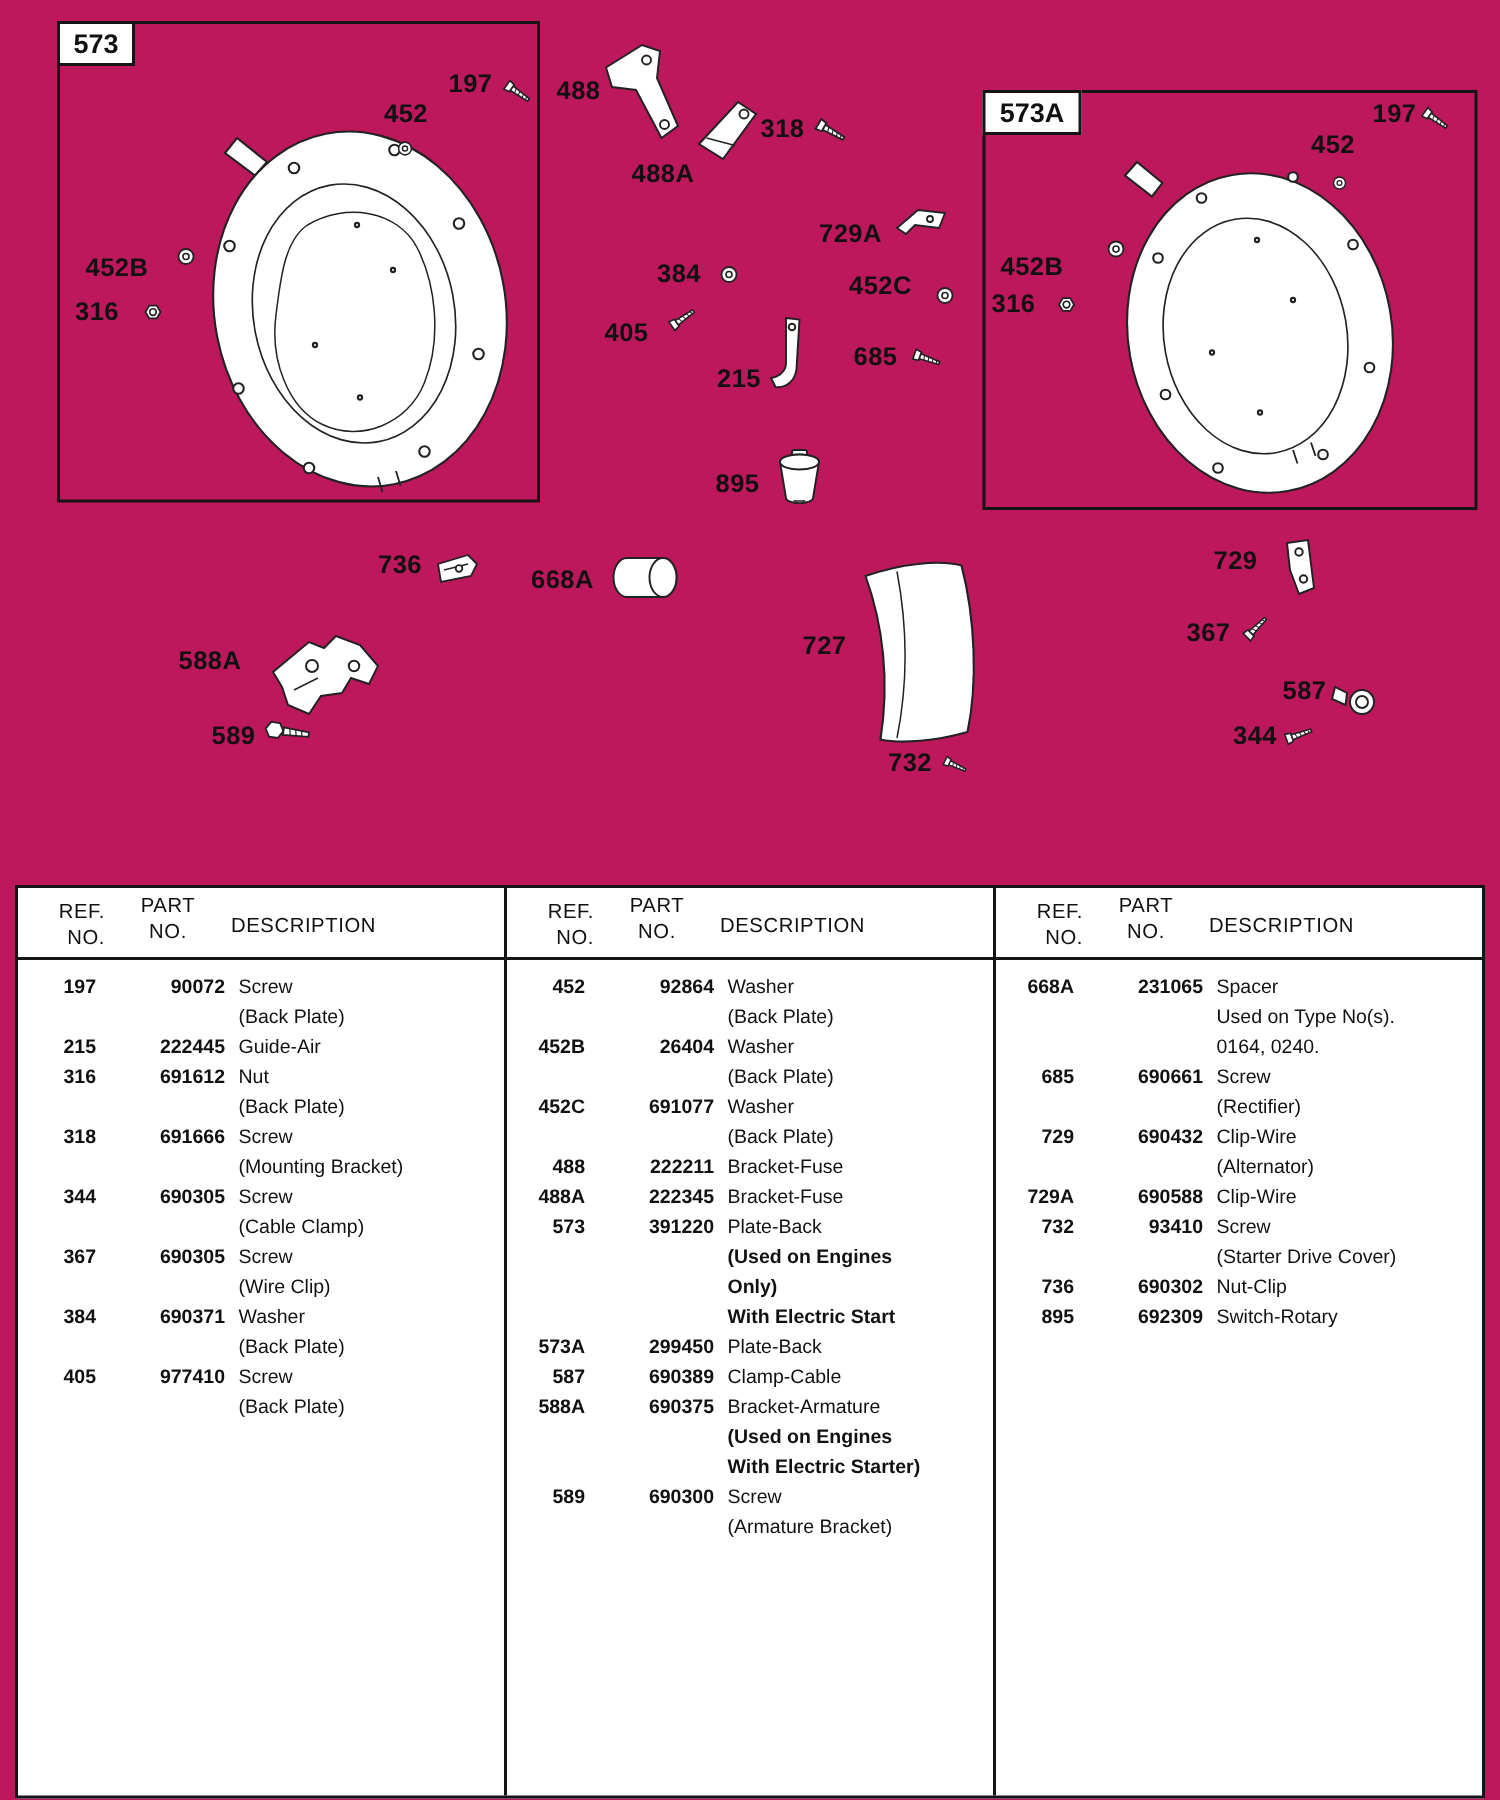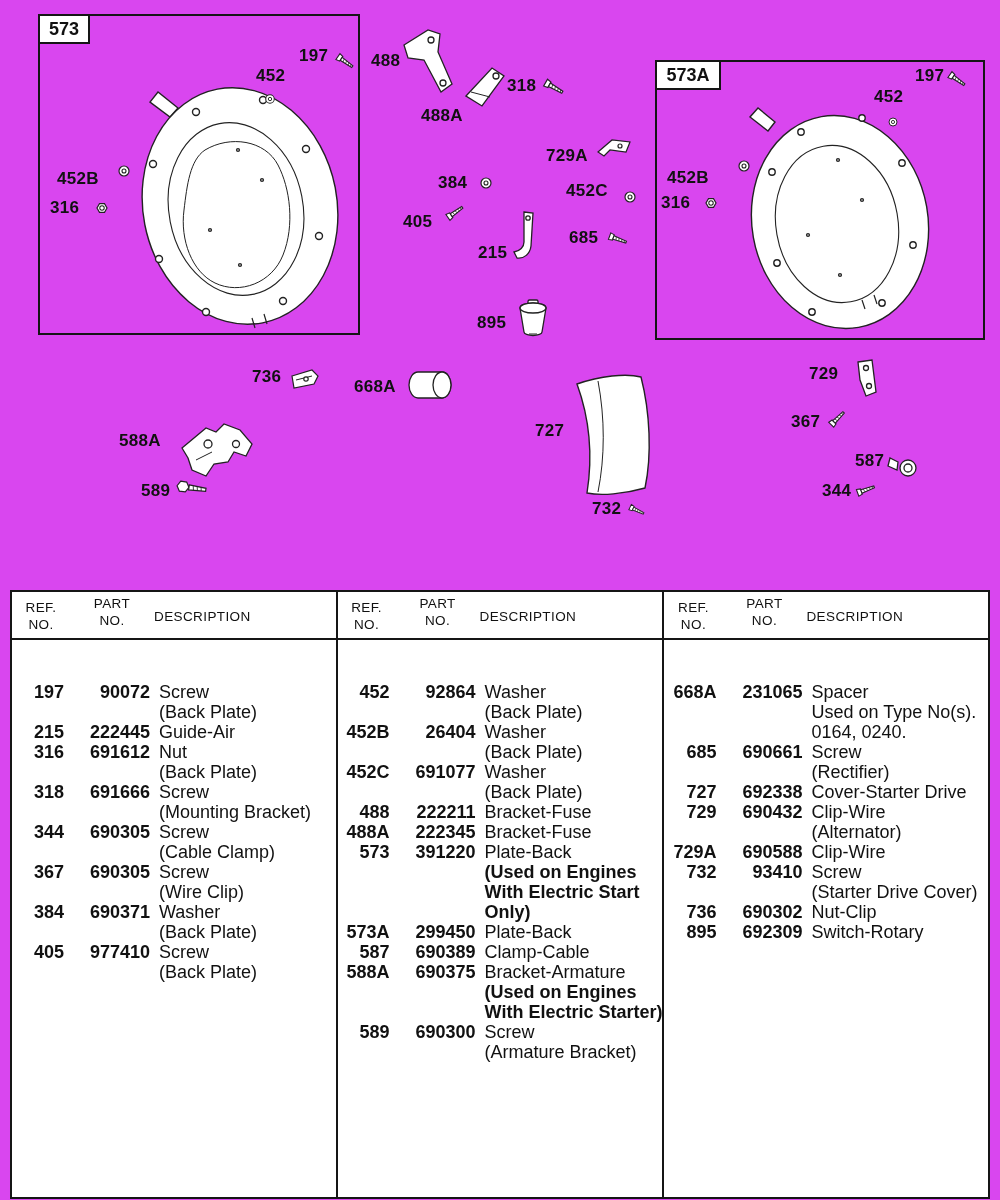--- a/index.html
+++ b/index.html
@@ -1,18 +1,18 @@
 <!DOCTYPE html>
 <html><head>
 <meta charset="utf-8">
 <style>
   * { margin:0; padding:0; box-sizing:border-box; }
   html,body { width:1000px; height:1200px; background:#ffffff;
     font-family:"Liberation Sans","DejaVu Sans",sans-serif; color:#111; }
-  .page { position:relative; width:1000px; height:1200px; overflow:hidden; background:#d946ef; }
+  .page { position:relative; width:1000px; height:1200px; overflow:hidden; background:#be185d; }
 
   
   .diagram { position:absolute; left:0; top:0; width:1000px; height:575px; }
   .dbox { position:absolute; border:2px solid #151515; }
   .dbox-573  { left:38px;  top:14px; width:322px; height:321px; }
   .dbox-573A { left:655px; top:60px; width:330px; height:280px; }
   .dtag { position:absolute; border:2px solid #151515; background:#fff; font-weight:bold;
           font-size:18px; display:flex; align-items:center; justify-content:center; }
   .dtag-573  { left:38px;  top:14px; width:52px; height:30px; }
   .dtag-573A { left:655px; top:60px; width:66px; height:30px; }
@@ -20,24 +20,24 @@
   .callout { position:absolute; font-weight:bold; font-size:17px; letter-spacing:.3px; white-space:nowrap; }
 
   
   .ptable { position:absolute; left:10px; top:590px; width:980px; height:609px;
             border:2px solid #151515; display:flex; background:#fff; }
   .hline { position:absolute; left:0; top:46px; width:100%; height:2px; background:#151515; }
   .tcol { flex:1; position:relative; padding-top:56px; }
   .tcol + .tcol { border-left:2px solid #151515; }
   .thead { position:absolute; top:0; left:0; width:100%; height:46px; display:flex;
            font-size:13.5px; letter-spacing:.4px; line-height:17px; }
-  .th-ref  { width:58px; text-align:center; padding-top:7px; }
+  .th-ref  { width:58px; text-align:right; padding-top:7px; }
   .th-part { width:84px; text-align:center; padding-top:3px; }
   .th-desc { flex:1; padding-top:16px; }
-  .rows { font-size:18px; line-height:20px;margin-top:34px; }
+  .rows { font-size:13px; line-height:20px; }
   .prow { white-space:nowrap; }
   .ref  { display:inline-block; width:52px; text-align:right; font-weight:bold; }
   .part { display:inline-block; width:86px; text-align:right; font-weight:bold; }
   .desc { padding-left:9px; }
   .desc.b { font-weight:bold; }
   .cont { padding-left:138px; }
 </style>
 </head>
 <body>
 
@@ -279,22 +279,22 @@
           <div class="prow"><span class="ref">452</span><span class="part">92864</span><span class="desc">Washer</span></div>
           <div class="prow cont"><span class="desc">(Back Plate)</span></div>
           <div class="prow"><span class="ref">452B</span><span class="part">26404</span><span class="desc">Washer</span></div>
           <div class="prow cont"><span class="desc">(Back Plate)</span></div>
           <div class="prow"><span class="ref">452C</span><span class="part">691077</span><span class="desc">Washer</span></div>
           <div class="prow cont"><span class="desc">(Back Plate)</span></div>
           <div class="prow"><span class="ref">488</span><span class="part">222211</span><span class="desc">Bracket-Fuse</span></div>
           <div class="prow"><span class="ref">488A</span><span class="part">222345</span><span class="desc">Bracket-Fuse</span></div>
           <div class="prow"><span class="ref">573</span><span class="part">391220</span><span class="desc">Plate-Back</span></div>
           <div class="prow cont"><span class="desc b">(Used on Engines</span></div>
+          <div class="prow cont"><span class="desc b">Only)</span></div>
           <div class="prow cont"><span class="desc b">With Electric Start</span></div>
-          <div class="prow cont"><span class="desc b">Only)</span></div>
           <div class="prow"><span class="ref">573A</span><span class="part">299450</span><span class="desc">Plate-Back</span></div>
           <div class="prow"><span class="ref">587</span><span class="part">690389</span><span class="desc">Clamp-Cable</span></div>
           <div class="prow"><span class="ref">588A</span><span class="part">690375</span><span class="desc">Bracket-Armature</span></div>
           <div class="prow cont"><span class="desc b">(Used on Engines</span></div>
           <div class="prow cont"><span class="desc b">With Electric Starter)</span></div>
           <div class="prow"><span class="ref">589</span><span class="part">690300</span><span class="desc">Screw</span></div>
           <div class="prow cont"><span class="desc">(Armature Bracket)</span></div>
         </div>
     </div>
 
@@ -309,21 +309,20 @@
             <div>NO.</div>
         </div>
         <div class="th-desc">DESCRIPTION</div>
       </div>
       <div class="rows">
           <div class="prow"><span class="ref">668A</span><span class="part">231065</span><span class="desc">Spacer</span></div>
           <div class="prow cont"><span class="desc">Used on Type No(s).</span></div>
           <div class="prow cont"><span class="desc">0164, 0240.</span></div>
           <div class="prow"><span class="ref">685</span><span class="part">690661</span><span class="desc">Screw</span></div>
           <div class="prow cont"><span class="desc">(Rectifier)</span></div>
-          <div class="prow"><span class="ref">727</span><span class="part">692338</span><span class="desc">Cover-Starter Drive</span></div>
           <div class="prow"><span class="ref">729</span><span class="part">690432</span><span class="desc">Clip-Wire</span></div>
           <div class="prow cont"><span class="desc">(Alternator)</span></div>
           <div class="prow"><span class="ref">729A</span><span class="part">690588</span><span class="desc">Clip-Wire</span></div>
           <div class="prow"><span class="ref">732</span><span class="part">93410</span><span class="desc">Screw</span></div>
           <div class="prow cont"><span class="desc">(Starter Drive Cover)</span></div>
           <div class="prow"><span class="ref">736</span><span class="part">690302</span><span class="desc">Nut-Clip</span></div>
           <div class="prow"><span class="ref">895</span><span class="part">692309</span><span class="desc">Switch-Rotary</span></div>
         </div>
     </div>
   </div>

